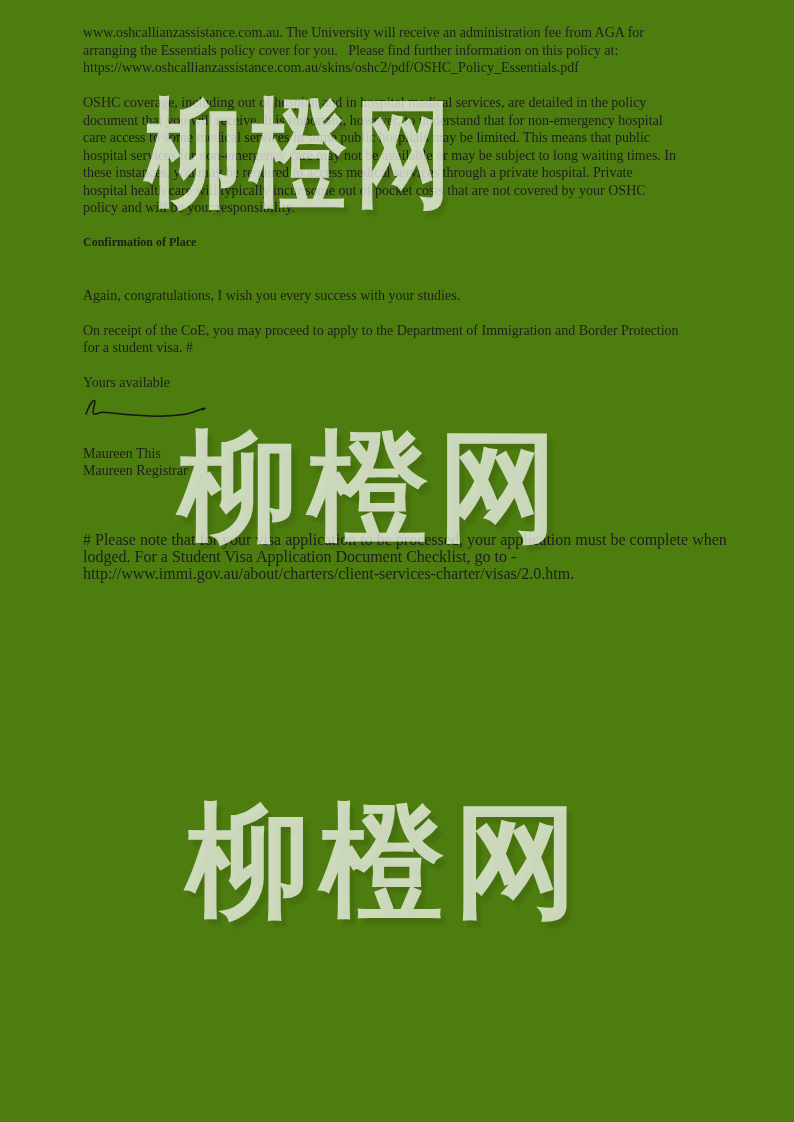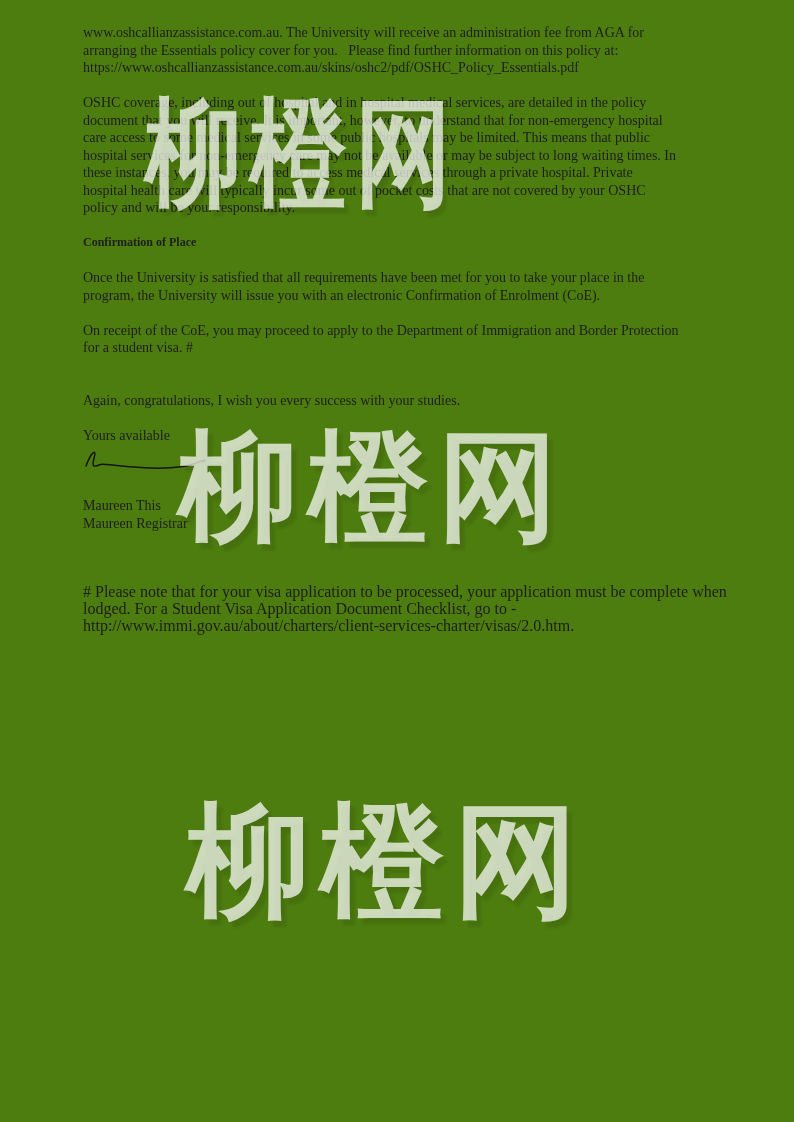--- a/index.html
+++ b/index.html
@@ -97,27 +97,25 @@
 document that you will receive. It is important, however, to understand that for non-emergency hospital
 care access to some medical services in some public hospitals may be limited. This means that public
 hospital services for non-emergency care may not be available or may be subject to long waiting times. In
 these instances, you may be required to access medical services through a private hospital. Private
 hospital health care will typically incur some out of pocket costs that are not covered by your OSHC
 policy and will be your responsibility.</p>
 
 
     <h2 class="heading">Confirmation of Place</h2>
 
-    <p class="para mt1">Once the University is satisfied that all requirements have been met for you to take your place in the
-program, the University will issue you with an electronic Confirmation of Enrolment (CoE).</p>
+
+    <p class="para mt2">Again, congratulations, I wish you every success with your studies.</p>
 
     <p class="para mt1">On receipt of the CoE, you may proceed to apply to the Department of Immigration and Border Protection
 for a student visa. #</p>
-
-    <p class="para mt2">Again, congratulations, I wish you every success with your studies.</p>
 
     <p class="para mt1">Yours available</p>
 
     <div class="signature-wrap">
       <svg width="135" height="26" viewBox="0 0 135 26">
         <path d="M3 18 C5.5 11 9.5 3.5 11.5 4.5 C13.5 5.5 8.5 14.5 10.5 17.5
                  C12 19.8 15.5 16 20 16.2 C48 18.5 72 22.5 100 18.5
                  C110 17 118.5 12.5 121.5 12.2 C122.8 12.1 121 13.2 119.8 13.7" fill="none" stroke="#151515" stroke-width="1.5" stroke-linecap="round" stroke-linejoin="round"></path>
       </svg>
     </div>

